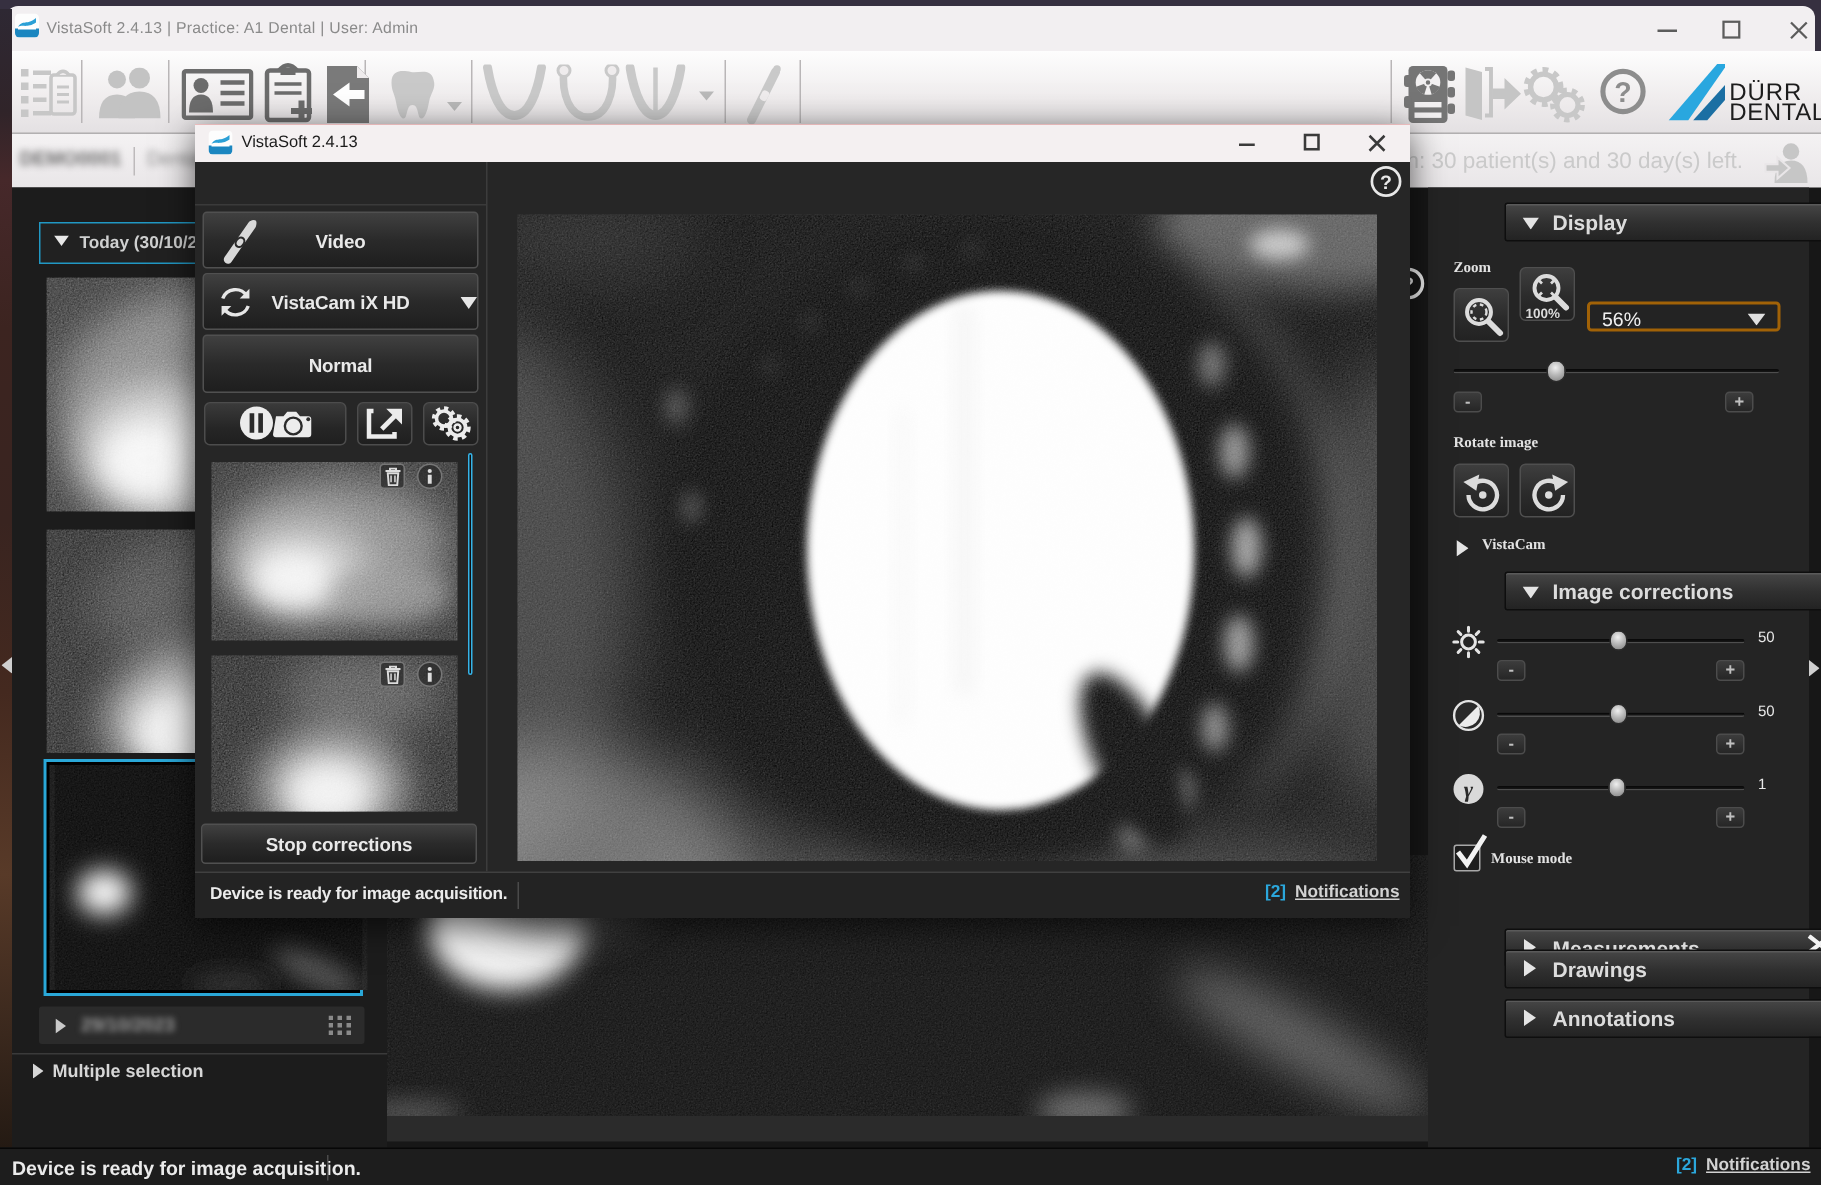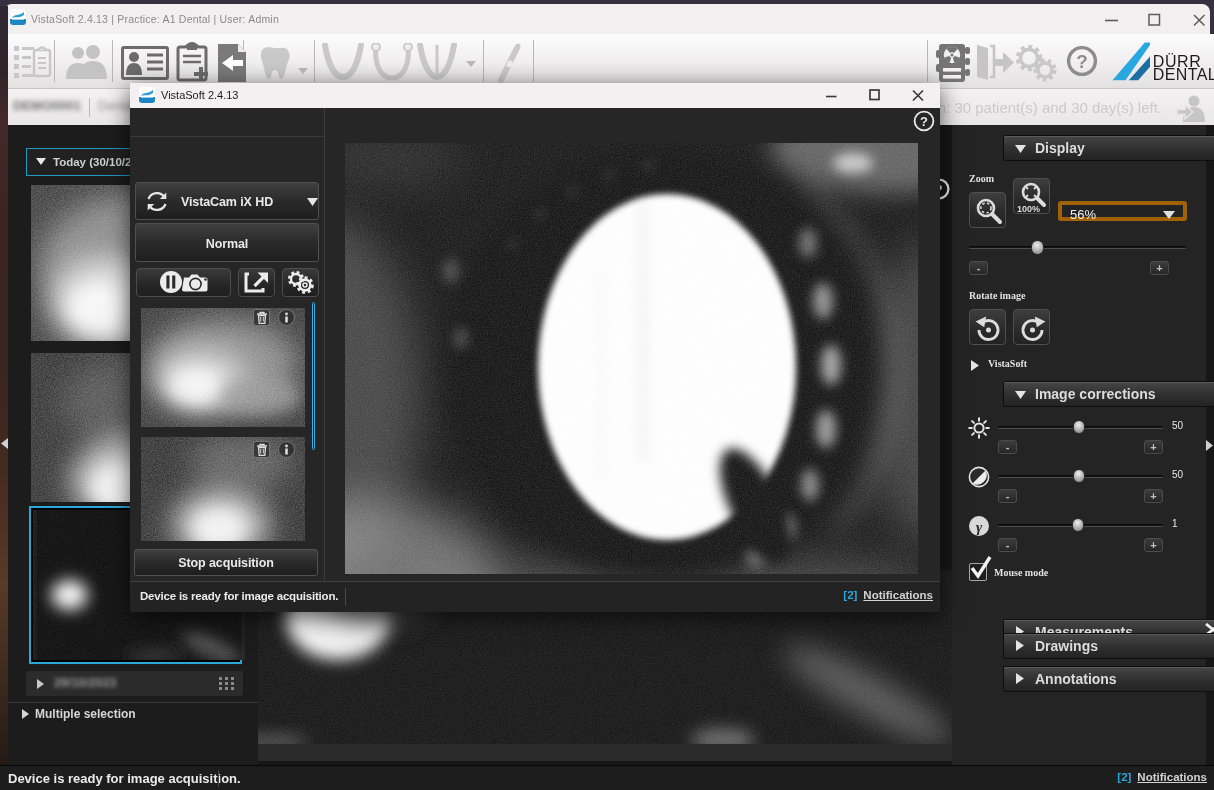--- a/index.html
+++ b/index.html
@@ -342,21 +342,21 @@
       </svg>
     </div>
     <div class="sqbtn" style="left:61px;top:53px">
       <svg width="37" height="36" viewBox="0 0 37 36">
         <circle cx="17" cy="13" r="8" fill="none" stroke="#dcdcdc" stroke-width="2.6"></circle>
         <path d="M23.5 19.5 L30 26" stroke="#dcdcdc" stroke-width="4" stroke-linecap="round"></path>
         <path d="M14 10 l-3 -3 M20 10 l3 -3 M14 16 l-3 3 M20 16 l3 3" stroke="#dcdcdc" stroke-width="1.8"></path>
         <text x="3" y="33" font-size="9" font-weight="bold" fill="#dcdcdc" font-family="Liberation Sans, sans-serif">100%</text>
       </svg>
     </div>
-    <div style="position:absolute;left:106px;top:76px;width:129px;height:20px;background:#232323;border:4px solid #a16207;border-radius:3px">
+    <div style="position:absolute;left:106px;top:76px;width:129px;height:20px;background:#232323;border:2px solid #a16207;border-radius:3px">
       <span style="position:absolute;left:8px;top:2px;font-size:13px;color:#f0f0f0">56%</span>
       <svg width="12" height="8" viewBox="0 0 12 8" style="position:absolute;right:8px;top:6px">
           <path d="M0 0 h12 l-6 8 z" fill="#e0e0e0"></path>
         </svg>
     </div>
     <div class="track" style="left:17px;top:121px;width:217px"></div>
     <div class="knob" style="left:79px;top:115px"></div>
     <div class="mini" style="left:17px;top:136px">-</div>
     <div class="mini" style="left:198px;top:136px">+</div>
     <div class="plabel" style="left:17px;top:165px">Rotate image</div>
@@ -370,21 +370,21 @@
     <div class="sqbtn" style="left:61px;top:184px">
       <svg width="37" height="36" viewBox="0 0 37 36">
         <path d="M28 20 A 9.5 9.5 0 1 1 25.2 13.3" fill="none" stroke="#dcdcdc" stroke-width="2.9"></path>
         <path d="M20.8 6.4 L31.4 11.4 L22.8 17.2 Z" fill="#dcdcdc"></path>
         <circle cx="18.5" cy="20" r="2.5" fill="#dcdcdc"></circle>
       </svg>
     </div>
     <svg width="8" height="11" viewBox="0 0 8 11" style="position:absolute;left:19px;top:235px">
         <path d="M0 0 l8 5.5 -8 5.5 z" fill="#e4e4e4"></path>
       </svg>
-    <div class="plabel" style="left:36px;top:233px">VistaSoft</div>
+    <div class="plabel" style="left:36px;top:233px">VistaCam</div>
 
     <div class="sechdr" style="top:256px"><svg class="arr" width="11" height="8" viewBox="0 0 11 8">
           <path d="M0 0 h11 l-5.5 8 z" fill="#e4e4e4"></path>
         </svg>Image corrections</div>
 
     <svg width="22" height="22" viewBox="0 0 22 22" style="position:absolute;left:16px;top:292px">
       <circle cx="11" cy="11" r="4.6" fill="none" stroke="#e4e4e4" stroke-width="2"></circle>
       <g stroke="#e4e4e4" stroke-width="2" stroke-linecap="round">
         <path d="M11 1.2 v2.6 M11 18.2 v2.6 M1.2 11 h2.6 M18.2 11 h2.6 M4.1 4.1 l1.8 1.8 M16.1 16.1 l1.8 1.8 M17.9 4.1 l-1.8 1.8 M5.9 16.1 l-1.8 1.8"></path>
       </g>
@@ -468,20 +468,28 @@
     </div>
     <div id="dlgbody">
       <div id="dlgsidebar-div"></div>
       <div style="position:absolute;left:0;top:28px;width:194px;height:1px;background:#3a3a3a"></div>
 
       <svg class="abs" style="left:783px;top:2px" width="22" height="22" viewBox="0 0 22 22">
         <circle cx="11" cy="11" r="9.4" fill="none" stroke="#e8e8e8" stroke-width="1.8"></circle>
         <text x="11" y="16" font-size="13" font-weight="bold" fill="#e8e8e8" text-anchor="middle" font-family="Liberation Sans, sans-serif">?</text>
       </svg>
 
+      <div class="dbtn" style="top:33px;height:38px">
+        <svg class="abs" style="left:12px;top:4px" width="28" height="30" viewBox="0 0 28 30">
+          <path d="M4 27 L20 4" stroke="#d8d8d8" stroke-width="5.6" stroke-linecap="round"></path>
+          <circle cx="21" cy="2.6" r="2" fill="#d8d8d8"></circle>
+          <ellipse cx="12" cy="15.5" rx="2.6" ry="3.4" fill="none" stroke="#2a2a2a" stroke-width="1.4" transform="rotate(35 12 15.5)"></ellipse>
+        </svg>
+        <span class="lbl" style="margin-top:12px">Video</span>
+      </div>
       <div class="dbtn" style="top:115px;height:39px">
           <span class="lbl" style="margin-top:13px">Normal</span>
         </div>
       <div class="dbtn" style="top:74px;height:38px">
         <svg class="abs" style="left:9px;top:8px" width="24" height="22" viewBox="0 0 24 22">
           <path d="M3.5 8 A 9 9 0 0 1 19.5 6.2" fill="none" stroke="#e6e6e6" stroke-width="2.3"></path>
           <path d="M20.5 13 A 9 9 0 0 1 4.5 14.8" fill="none" stroke="#e6e6e6" stroke-width="2.3"></path>
           <path d="M21.3 1.5 v6.5 h-6.5 z" fill="#e6e6e6"></path>
           <path d="M2.7 19.5 v-6.5 h6.5 z" fill="#e6e6e6"></path>
         </svg>
@@ -555,21 +563,21 @@
       </svg>
       <div class="smallico" style="left:148px;top:333px;border-radius:50%"></div>
       <svg class="abs" style="left:148px;top:333px" width="17" height="17" viewBox="0 0 17 17">
         <circle cx="8.5" cy="5" r="1.4" fill="#ddd"></circle>
         <rect x="7.2" y="7.5" width="2.6" height="6" fill="#ddd"></rect>
       </svg>
 
       <div style="position:absolute;left:182px;top:194px;width:3px;height:148px;border:1.5px solid #35b3e8;border-radius:4px;background:#101010"></div>
 
       <div class="dbtn" style="left:4px;top:441px;width:184px;height:27px">
-          <span class="lbl" style="margin-top:6px;font-size:12.5px">Stop acquisition</span>
+          <span class="lbl" style="margin-top:6px;font-size:12.5px">Stop corrections</span>
         </div>
 
       <svg class="abs" style="left:215px;top:35px" width="573" height="431" viewBox="0 0 573 431">
         <defs>
           <filter id="vb30" x="-60%" y="-60%" width="220%" height="220%">
               <feGaussianBlur stdDeviation="22"></feGaussianBlur>
             </filter>
           <filter id="vb14" x="-60%" y="-60%" width="220%" height="220%">
               <feGaussianBlur stdDeviation="12"></feGaussianBlur>
             </filter>

